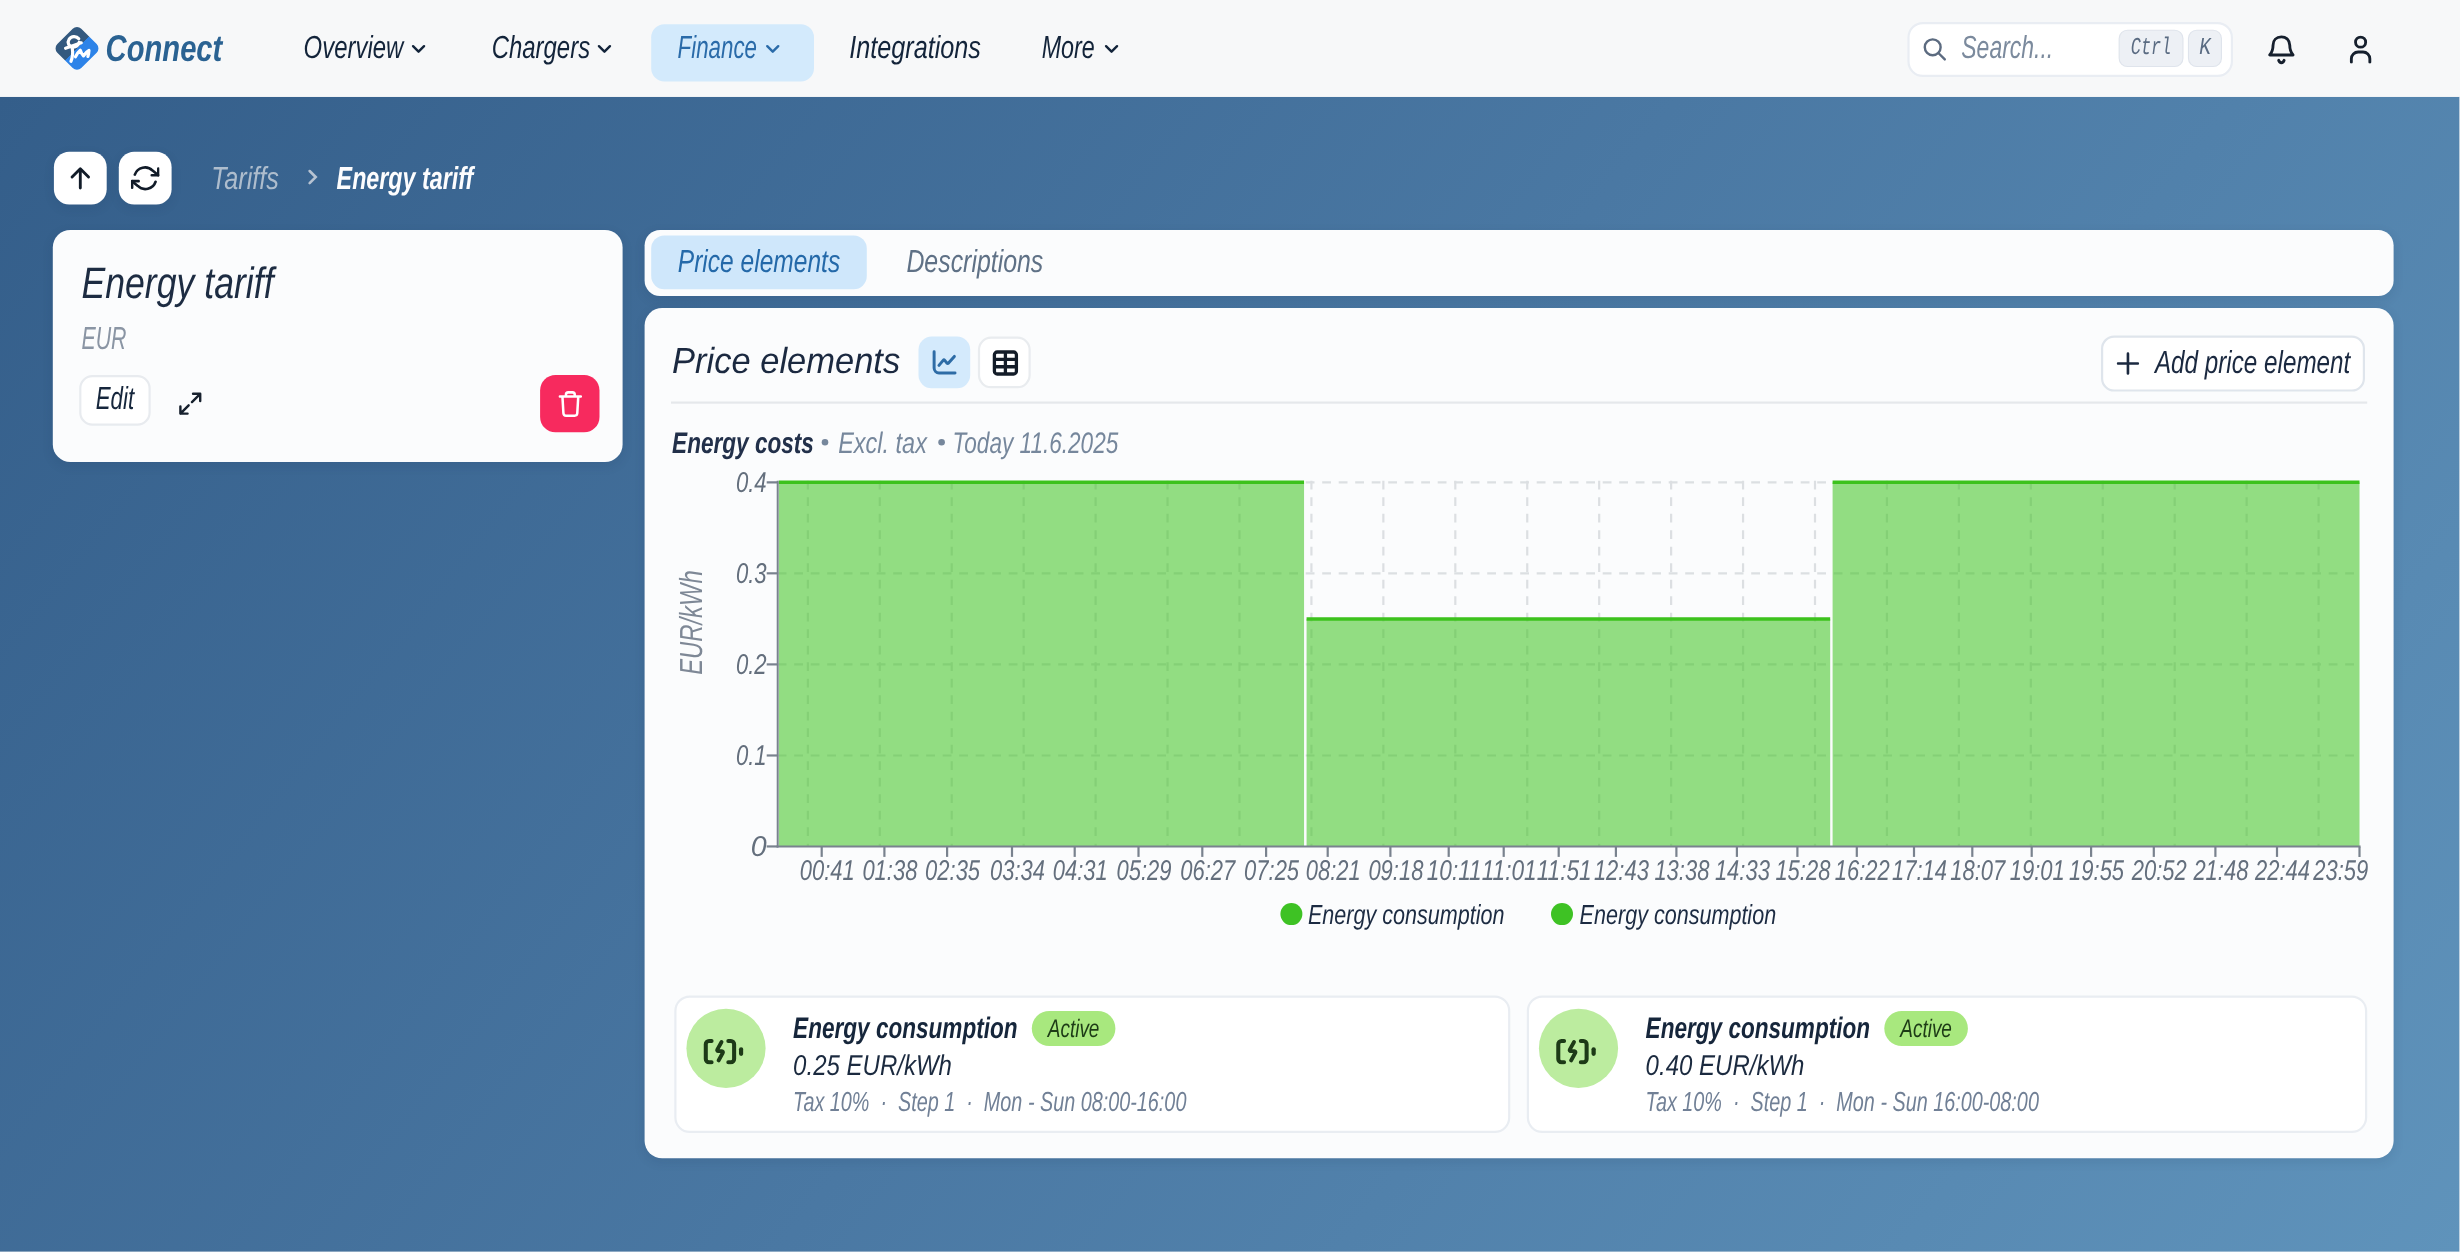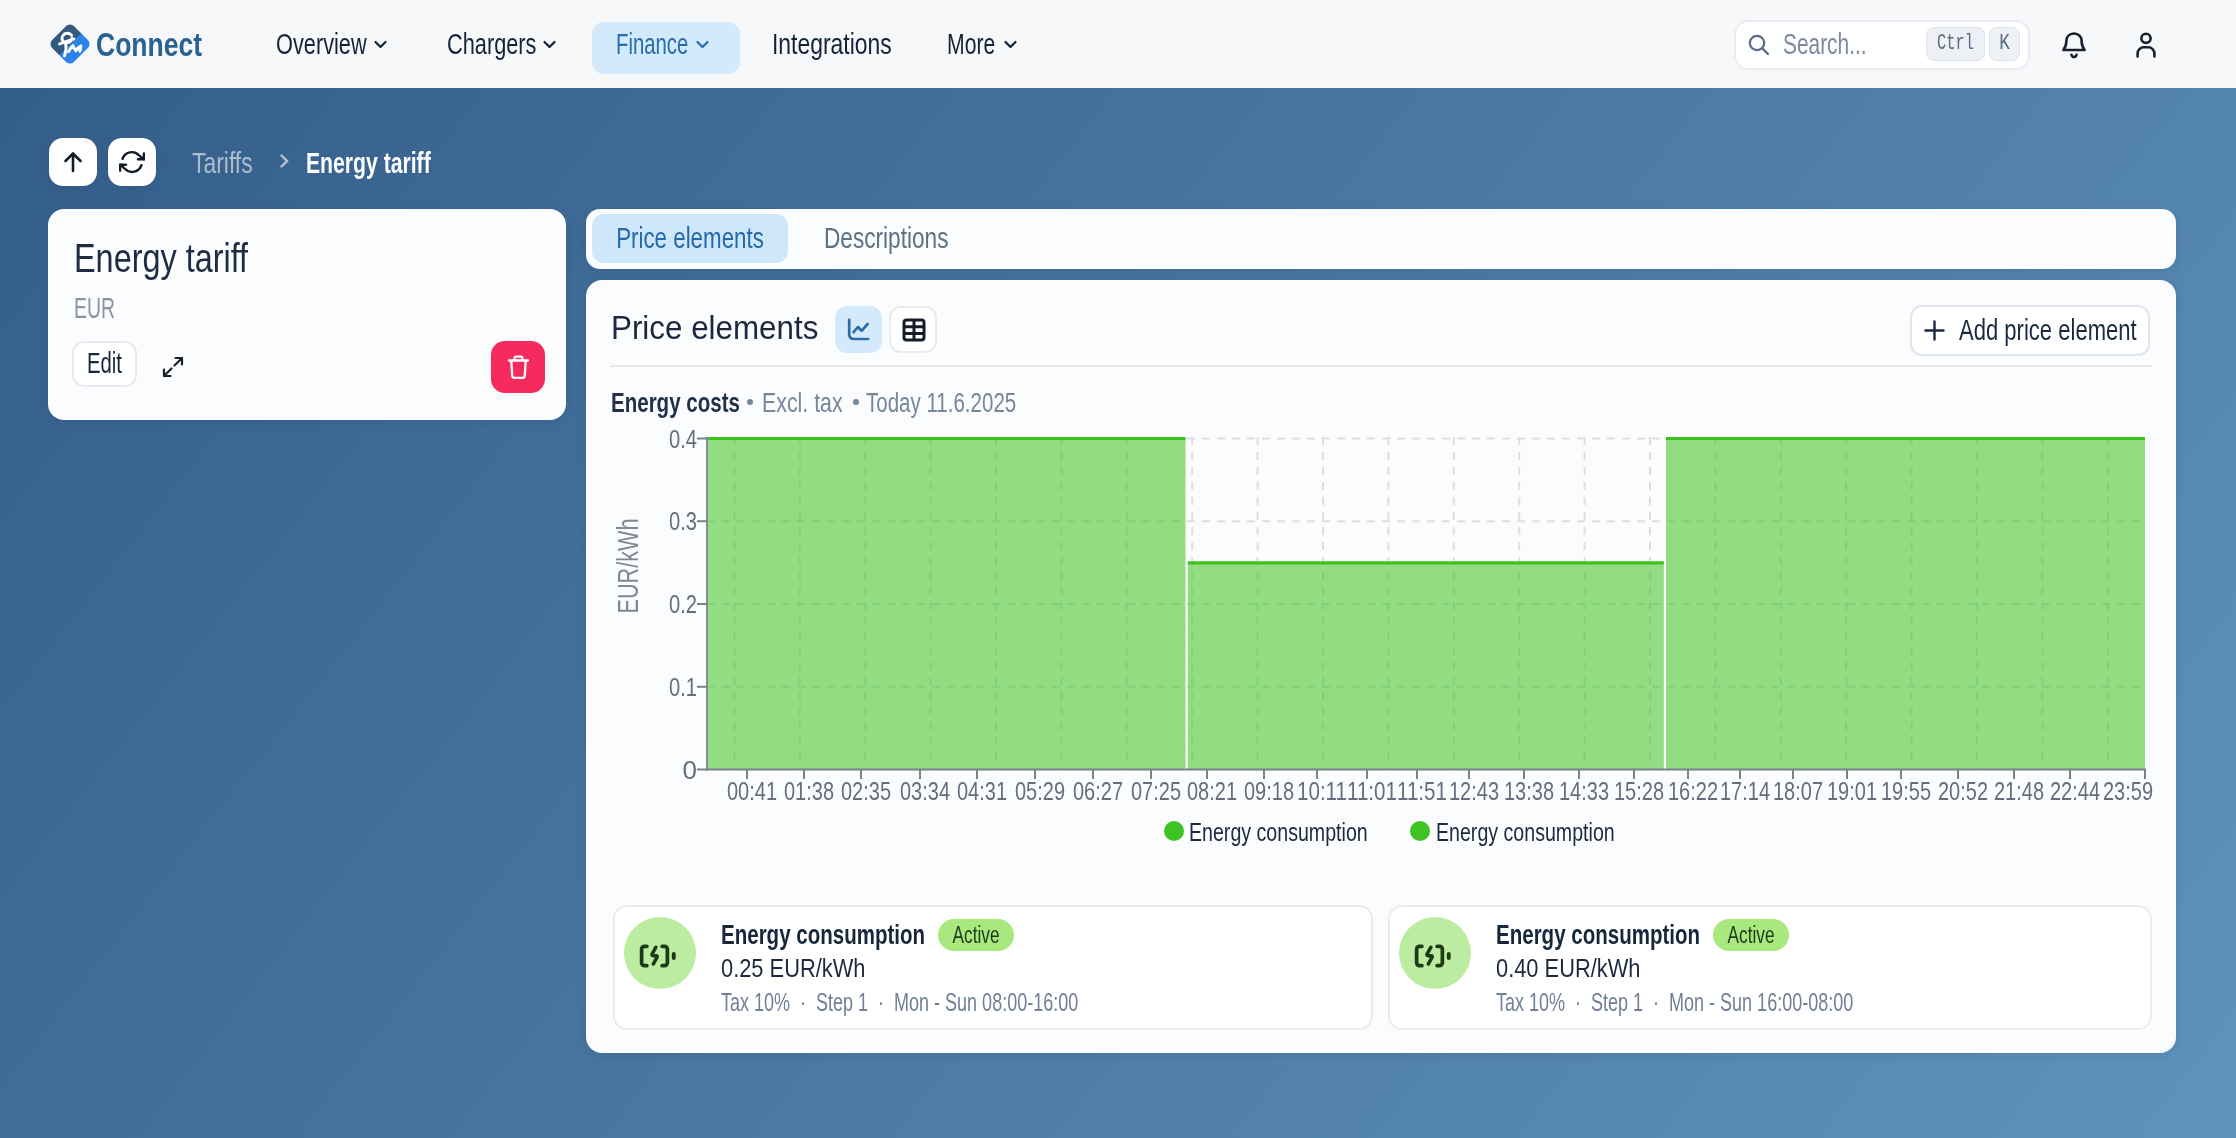--- a/index.html
+++ b/index.html
@@ -1,21 +1,21 @@
 <!DOCTYPE html>
 <html><head>
 <meta charset="utf-8">
 <style>
 * { margin:0; padding:0; box-sizing:border-box; }
 html,body { width:2236px; height:1138px; overflow:hidden; }
 body { font-family:"Liberation Sans", sans-serif; background:#f7f8f9; }
 .abs { position:absolute; }
 .tx { position:absolute; white-space:nowrap; transform-origin:0 50%; }
 .tc { position:absolute; white-space:nowrap; transform-origin:50% 50%; text-align:center; }
-#stage { position:relative; width:2236px; height:1138px; }
+#stage { position:relative; width:2236px; height:1138px;font-style:italic; }
 #main { position:absolute; top:88px; left:0; width:2236px; height:1050px;
   background:linear-gradient(128deg, #345e8a 0%, #4a78a3 50%, #5f93bb 100%); }
 #nav { position:absolute; top:0; left:0; width:2236px; height:88px; background:#f7f8f9; }
 .card { position:absolute; background:#fbfcfd; border-radius:16px; box-shadow:0 3px 10px rgba(20,40,70,0.10); }
 </style>
 </head>
 <body>
 <div id="stage">
 <div id="main"></div>
 <div id="nav">

